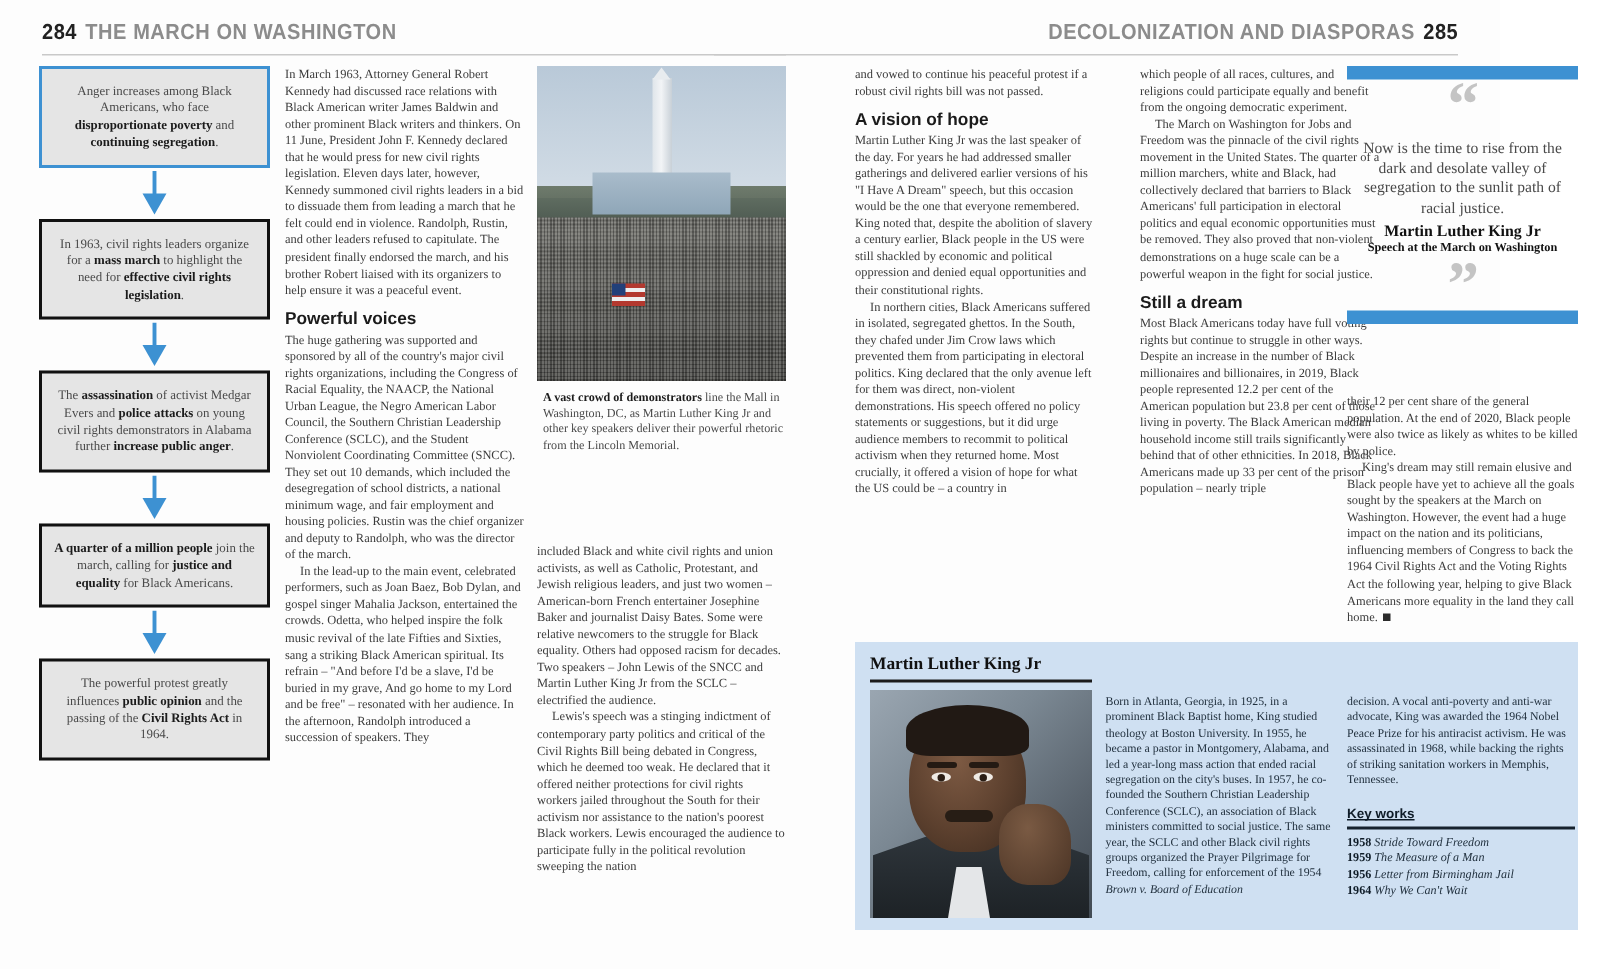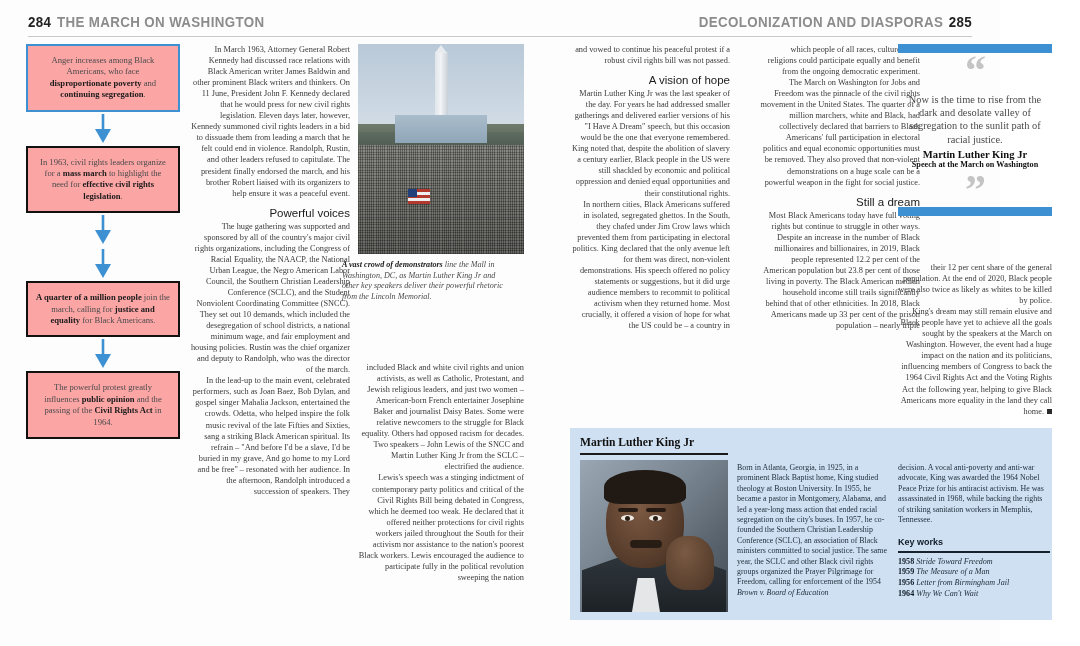--- a/index.html
+++ b/index.html
@@ -41,38 +41,38 @@
   .rule-right {
     position: absolute; top: 36px; right: 28px; width: 496px;
     border-top: 1px solid #c9c9c9;
   }
   
   .col {
     position: absolute;
     font-size: 8.3px;
     line-height: 11.05px;
     color: #3b3b3b;
-    text-align: right;
+    text-align: left;
     hyphens: none;
   }
   .col p { margin: 0; }
   .col p.indent { text-indent: 10px; }
   h3.sub {
     font-family: "Liberation Sans", sans-serif;
-    font-weight: normal;
+    font-weight: bold;
     font-size: 11.5px;
     line-height: 14px;
     color: #1b1b1b;
     margin: 7px 0 1px 0;
   }
   
   .flow { position: absolute; left: 26px; top: 44px; width: 154px; }
   .flowbox {
     border: 2.4px solid #111;
-    background: #fca5a5;
+    background: #e5e5e5;
     padding: 9px 8px;
     text-align: center;
     font-size: 8.6px;
     line-height: 11.4px;
     color: #4a4a4a;
   }
   .flowbox.blue { border-color: #3d91d2; }
   .flowbox b { color: #1b1b1b; }
   .arrow {
     height: 34px;
@@ -119,22 +119,22 @@
   .photo .flag {
     position: absolute; left: 30%; bottom: 24%; width: 22px; height: 15px;
     background: linear-gradient(#b3392f 0 20%, #efefef 20% 40%, #b3392f 40% 60%, #efefef 60% 80%, #b3392f 80% 100%);
     box-shadow: 0 0 1px rgba(0,0,0,.5);
   }
   .photo .flag:before {
     content: ""; position: absolute; left: 0; top: 0; width: 9px; height: 8px;
     background: #22407a;
   }
   .caption {
-    position: absolute; left: 342px; top: 260px; width: 166px;
-    font-size: 8.1px; line-height: 10.6px; color: #4a4a4a; font-style: italic;
+    position: absolute; left: 362px; top: 260px; width: 166px;
+    font-size: 8.1px; line-height: 10.6px; color: #4a4a4a;
   }
   .caption b { color: #1b1b1b; }
   
   .quote {
     position: absolute; left: 898px; top: 44px; width: 154px;
     text-align: center;
   }
   .qbar { height: 9px; background: #3d91d2; }
   .qmark {
     font-family: "Liberation Serif", serif;
@@ -203,21 +203,21 @@
   }
   .portrait .hand {
     position: absolute; right: 14px; bottom: 22px; width: 48px; height: 54px;
     border-radius: 40% 46% 30% 40%;
     background: radial-gradient(ellipse at 40% 30%, #7a5a43, #4b3425);
   }
   .bio-cols { flex: 1; display: flex; gap: 9px; font-size: 7.9px; line-height: 10.4px; color: #22313f; }
   .bio-cols .bcol { width: 152px; margin-top: 27px; }
   .bio-cols .bcol p { margin: 0; }
   .bio-cols em { font-style: italic; }
-  .kw-title { font-family:"Liberation Sans", sans-serif; font-weight: bold; font-size: 9px; color:#0f1c28; margin-top: 12px; }
+  .kw-title { font-family:"Liberation Sans", sans-serif; font-weight: bold; font-size: 9px; color:#0f1c28; margin-top: 12px; text-decoration: underline; }
   .kw-rule { border-top: 2px solid #16222e; margin: 3px 0 4px 0; }
   .kw li { list-style: none; font-size: 8.1px; line-height: 10.6px; color: #22313f; }
   .kw li b { color: #0f1c28; }
   .kw li i { font-style: italic; }
   .endmark { display: inline-block; width: 5px; height: 5px; background: #2b2b2b; margin-left: 3px; }
 </style>
 </head>
 <body>
 
 <div class="page">
@@ -246,20 +246,23 @@
       </svg>
     </div>
     <div class="flowbox">
       <span>In 1963, civil rights leaders organize for a <b>mass march</b> to highlight the need for <b>effective civil rights legislation</b>.</span>
     </div>
     <div class="arrow">
       <svg width="22" height="30" viewBox="0 0 22 30">
         <line x1="11" y1="0" x2="11" y2="20" stroke="#3d91d2" stroke-width="2.6"></line>
         <polygon points="11,29 3,15 19,15" fill="#3d91d2"></polygon>
       </svg>
+    </div>
+    <div class="flowbox">
+      <span>The <b>assassination</b> of activist Medgar Evers and <b>police attacks</b> on young civil rights demonstrators in Alabama further <b>increase public anger</b>.</span>
     </div>
     <div class="arrow">
       <svg width="22" height="30" viewBox="0 0 22 30">
         <line x1="11" y1="0" x2="11" y2="20" stroke="#3d91d2" stroke-width="2.6"></line>
         <polygon points="11,29 3,15 19,15" fill="#3d91d2"></polygon>
       </svg>
     </div>
     <div class="flowbox">
       <span><b>A quarter of a million people</b> join the march, calling for <b>justice and equality</b> for Black Americans.</span>
     </div>

